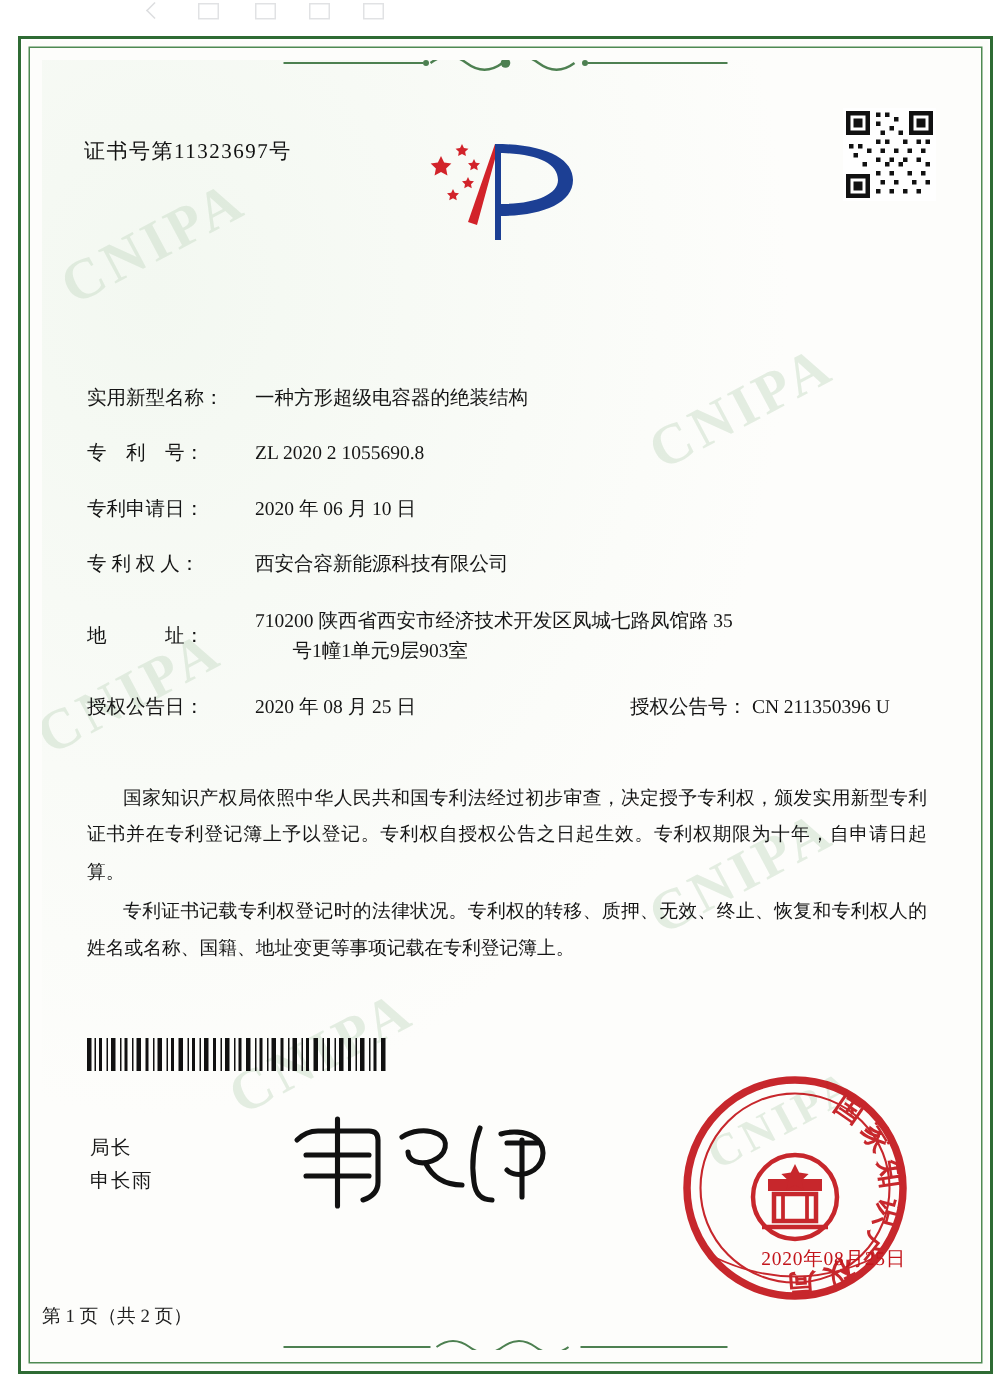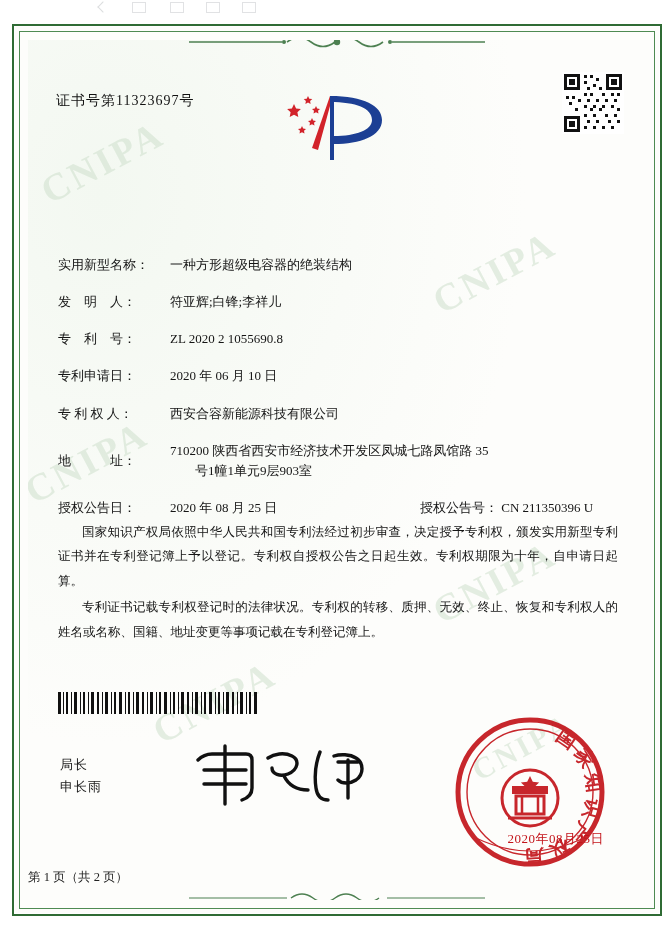--- a/index.html
+++ b/index.html
@@ -209,24 +209,20 @@
         </svg>
       </div>
 
 
       <div class="fields">
         <div class="row">
           <div class="lbl">实用新型名称：</div>
           <div class="val">一种方形超级电容器的绝装结构</div>
         </div>
         <div class="row">
-          <div class="lbl">发　明　人：</div>
-          <div class="val">符亚辉;白锋;李祥儿</div>
-        </div>
-        <div class="row">
           <div class="lbl">专　利　号：</div>
           <div class="val">ZL 2020 2 1055690.8</div>
         </div>
         <div class="row">
           <div class="lbl">专利申请日：</div>
           <div class="val">2020 年 06 月 10 日</div>
         </div>
         <div class="row">
           <div class="lbl">专 利 权 人：</div>
           <div class="val">西安合容新能源科技有限公司</div>

